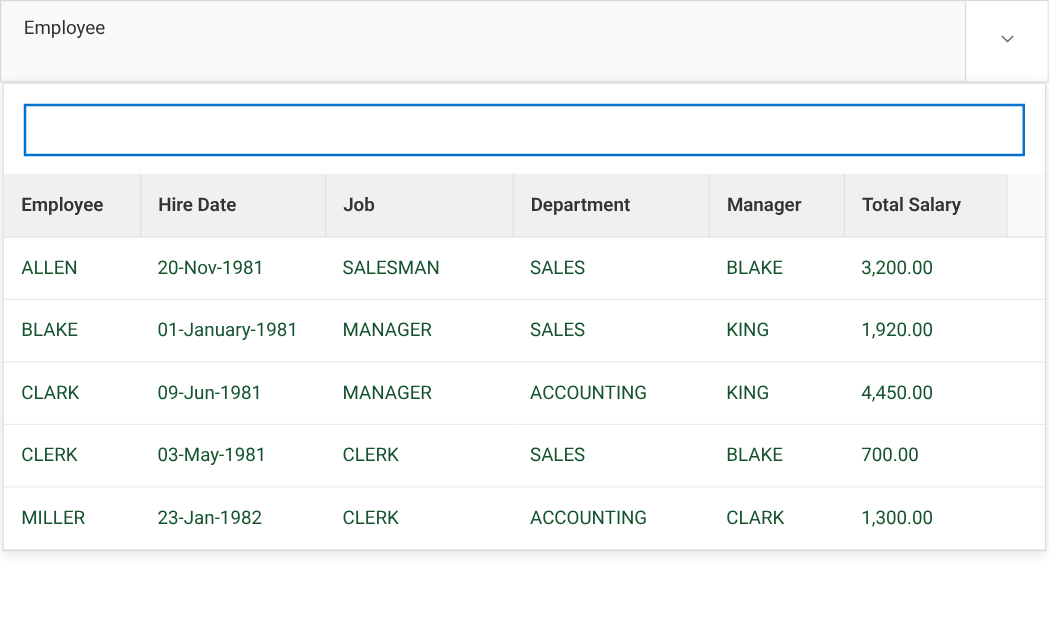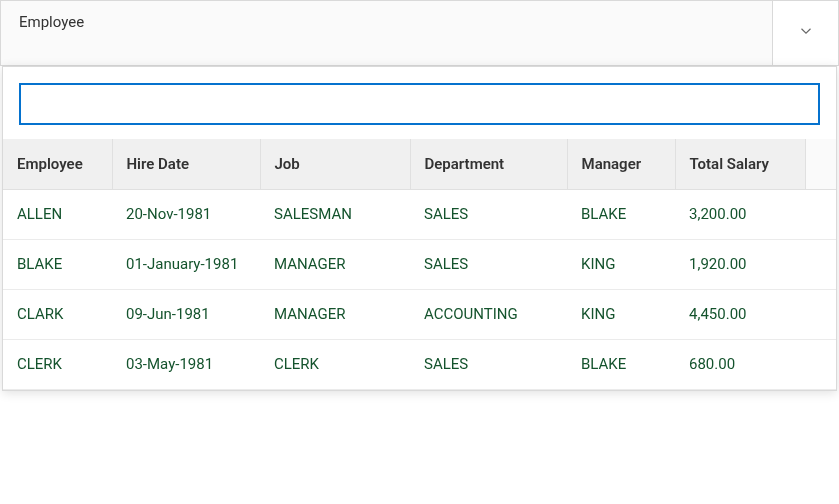--- a/index.html
+++ b/index.html
@@ -163,18 +163,27 @@
           <td>KING</td>
           <td>4,450.00</td>
           <td></td>
         </tr>
         <tr>
           <td>CLERK</td>
           <td>03-May-1981</td>
           <td>CLERK</td>
           <td>SALES</td>
           <td>BLAKE</td>
-          <td>680.00</td>
+          <td>700.00</td>
+          <td></td>
+        </tr>
+        <tr>
+          <td>MILLER</td>
+          <td>23-Jan-1982</td>
+          <td>CLERK</td>
+          <td>ACCOUNTING</td>
+          <td>CLARK</td>
+          <td>1,300.00</td>
           <td></td>
         </tr>
       </tbody>
   </table>
 </div>
 
 </body></html>

